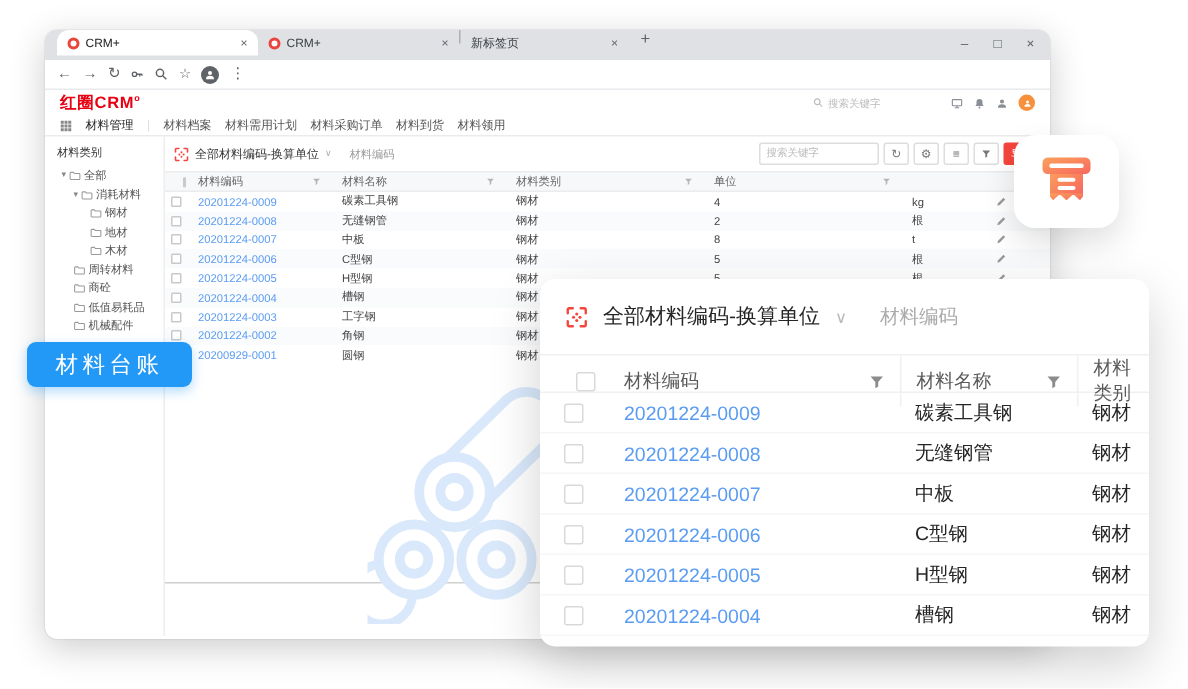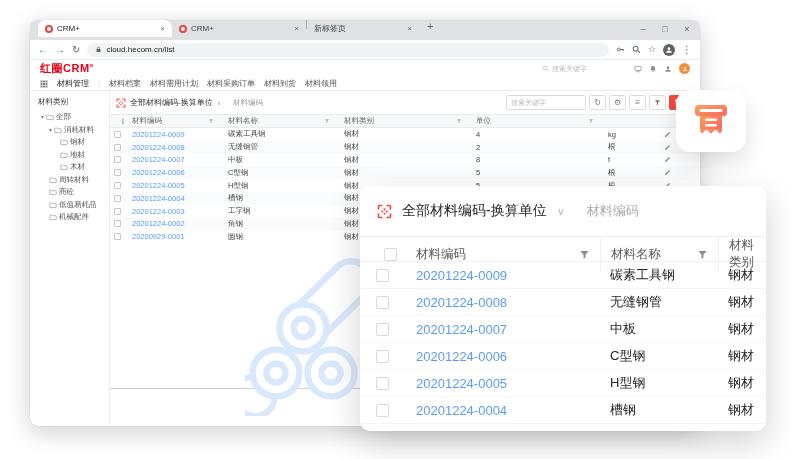--- a/index.html
+++ b/index.html
@@ -212,26 +212,20 @@
         <span>–</span>
         <span>□</span>
         <span>×</span>
       </div>
     </div>
 
     <div class="toolbar">
       <span class="navbtn">←</span>
       <span class="navbtn">→</span>
       <span class="navbtn">↻</span>
-      <div class="urlbar">
-        <svg class="ic tb-ic" width="7" height="7">
-            <use href="#i-lock"></use>
-          </svg>
-        <span class="url">cloud.hecom.cn/list</span>
-      </div>
       <svg class="ic tb-ic" width="9" height="9">
           <use href="#i-key"></use>
         </svg>
       <svg class="ic tb-ic" width="9" height="9">
           <use href="#i-search"></use>
         </svg>
       <span class="navbtn" style="font-size:9px">☆</span>
       <span class="avatar-chrome">
           <svg class="ic" width="8" height="8">
             <use href="#i-person"></use>
@@ -617,20 +611,21 @@
     <div class="p-trow">
         <span>
           <span class="p-cb"></span>
         </span>
         <span class="cell code">20201224-0004</span>
         <span class="cell">槽钢</span>
         <span class="cell">钢材</span>
       </div>
   </div>
 
+  <div class="badge">材料台账</div>
 
   <div class="float-card">
     <svg class="ic" width="40" height="40">
         <use href="#i-receipt"></use>
       </svg>
   </div>
 
 </div>
 
 </body></html>

